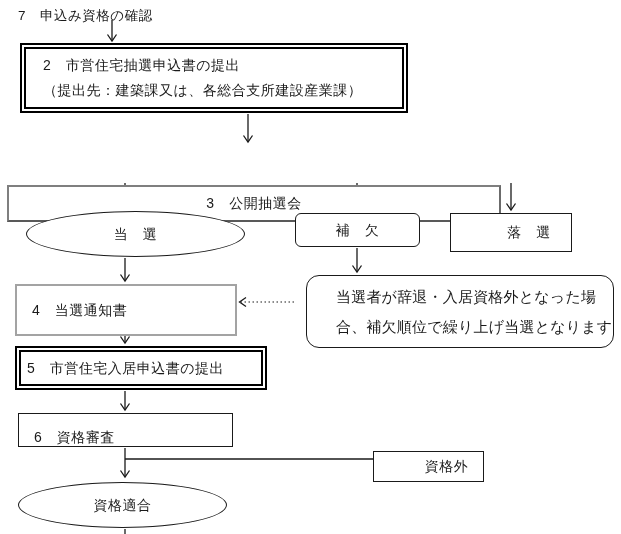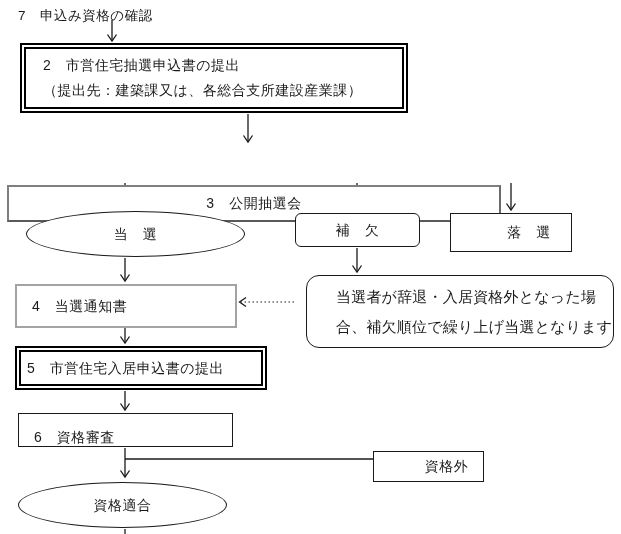--- a/index.html
+++ b/index.html
@@ -39,21 +39,21 @@
   .doubleb{border:6px double #000;}
   .ellipse{border:1.5px solid var(--ink);border-radius:50%;}
   .rounded{border:1.5px solid var(--ink);border-radius:6px;}
   .step1{left:18px;top:7px;font-size:13.5px;position:absolute;letter-spacing:0.5px;}
   .box2{left:20px;top:43px;width:388px;height:70px;flex-direction:column;align-items:flex-start;justify-content:center;padding-left:17px;}
   .box2 .ln{line-height:25px;}
   .box3{left:7px;top:145px;width:494px;height:37px;}
   .win{left:26px;top:211px;width:219px;height:46px;}
   .alt{left:295px;top:213px;width:125px;height:34px;}
   .lose{left:450px;top:213px;width:122px;height:39px;}
-  .box4{left:15px;top:284px;width:222px;height:44px;padding-left:15px;}
+  .box4{left:15px;top:284px;width:222px;height:52px;padding-left:15px;}
   .callout{left:306px;top:275px;width:308px;height:73px;flex-direction:column;align-items:flex-start;justify-content:center;padding-left:29px;font-size:15px;letter-spacing:0.2px;border-radius:13px;}
   .callout .ln{line-height:30px;white-space:nowrap;}
   .box5{left:15px;top:346px;width:252px;height:44px;padding-left:6px;text-align:right;}
   .box6{left:18px;top:413px;width:215px;height:34px;padding-left:15px;align-items:flex-end;}
   .eligible{left:18px;top:482px;width:209px;height:46px;}
   .ineligible{left:373px;top:451px;width:111px;height:31px;}
   svg line, svg path, svg polyline{stroke:var(--ink);stroke-width:1.3;fill:none;}
   svg .dot{stroke-dasharray:1.5 2.5;stroke-width:1.2;}
 </style>
 </head>

